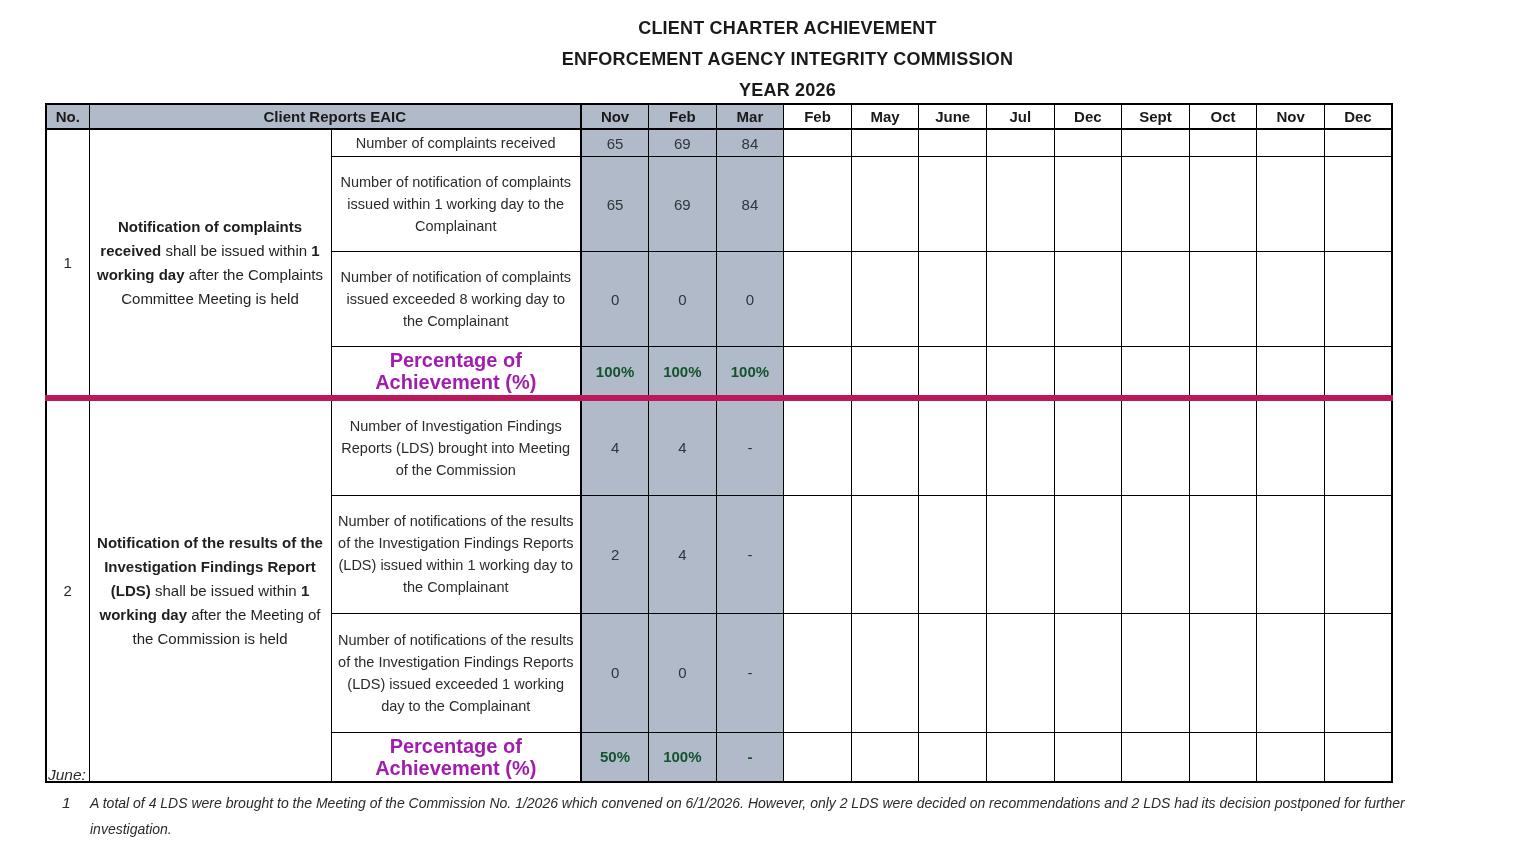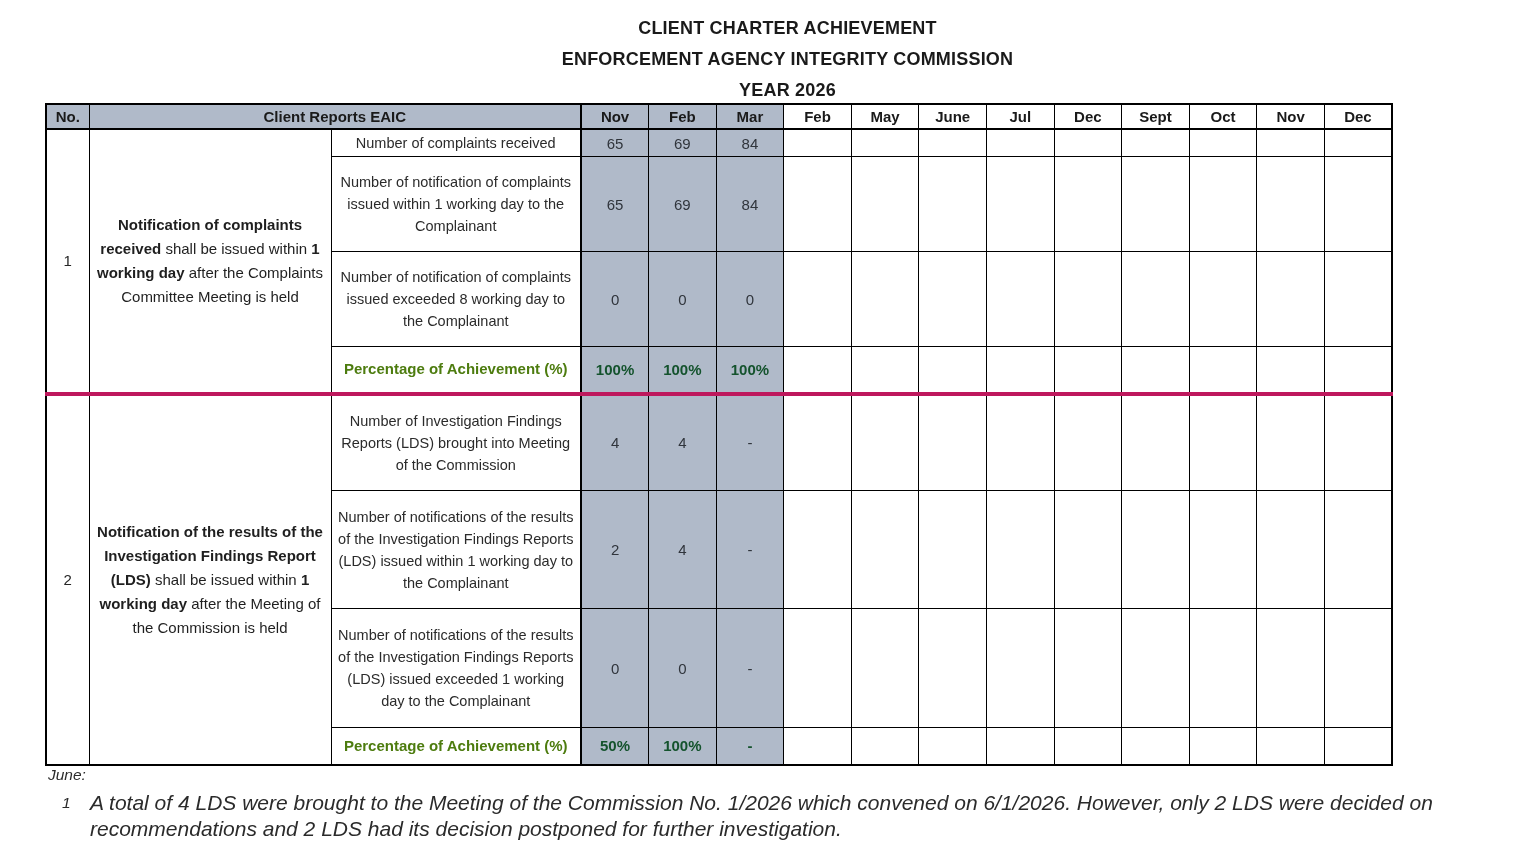--- a/index.html
+++ b/index.html
@@ -23,43 +23,43 @@
   .charter th, .charter td {
     border:1px solid #000; text-align:center; vertical-align:middle;
     overflow:hidden; padding:1px 4px;
   }
   .charter thead th {
     font-size:15px; font-weight:bold; color:#1a1a1a;
     border-bottom:2px solid #000; height:25px;
   }
   .hl { background:#b0bac9; }
   .thickL { border-left:2px solid #000 !important; }
-  .group-start td { border-top:4px solid #be185d; }
+  .group-start td { border-top:6px solid #be185d; }
 
   td.no-cell { font-size:15px; color:#262626; }
   td.desc {
     font-size:15px; line-height:24px; padding:4px 6px; color:#1f1f1f;
   }
   td.metric {
     font-size:14.5px; line-height:22px; color:#2b2b2b; padding:2px 6px;
   }
-  td.metric.pct-label { font-weight:bold; color:#4d7c0f; font-size:15px; }
+  td.metric.pct-label { font-weight:bold; color:#a21caf; font-size:20px; }
   td.val { font-size:15px; color:#30353c; }
   tr.pct td.val { font-weight:bold; color:#14532d; }
 
   tr.h24 { height:24px; }  tr.h95a { height:95px; } tr.h95b { height:95px; }
   tr.h47 { height:47px; }  tr.h97 { height:97px; }  tr.h118 { height:118px; }
   tr.h119 { height:119px; } tr.h37 { height:37px; }
 
   
   .note { position:absolute; left:48px; top:763px; width:1445px; font-style:italic; color:#2b2b2b; }
   .note-label { font-size:15.5px; line-height:24px; }
   .note-item { display:flex; margin-top:3px; }
   .note-num { margin-left:14px; width:28px; flex:0 0 28px; font-size:15.5px; line-height:26px; }
-  .note-text { flex:1; max-width:1380px; font-size:21px; line-height:26px; }
+  .note-text { flex:1; max-width:1380px; font-size:14px; line-height:26px; }
 </style>
 </head>
 <body>
 
 <header class="titles">
   <div>CLIENT CHARTER ACHIEVEMENT</div>
   <div>ENFORCEMENT AGENCY INTEGRITY COMMISSION</div>
   <div>YEAR 2026</div>
 </header>
 

